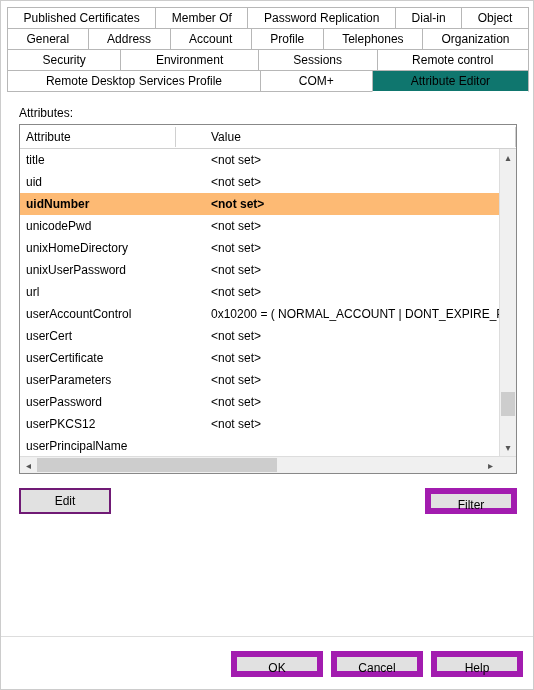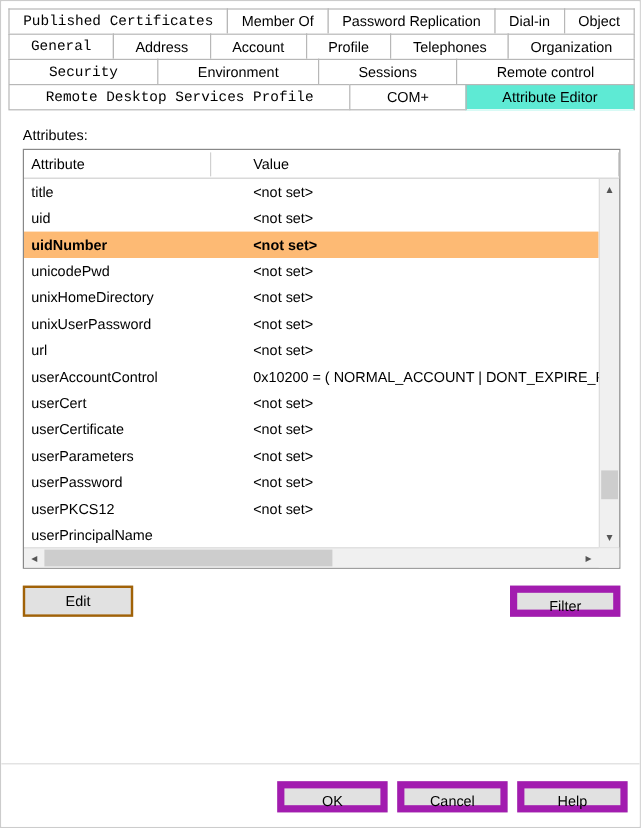--- a/index.html
+++ b/index.html
@@ -36,23 +36,23 @@
     border-bottom: none;
     background: #fff;
     padding: 3px 0 3px 0;
     text-align: center;
     font-size: 12px;
     cursor: default;
     flex: 1 1 auto;
     white-space: nowrap;
     margin-left: -1px;
   }
-  .tab:first-child { margin-left: 0; font-family: Liberation Mono, monospace; }
+  .tab:first-child { margin-left: 0; }
   .tab.active {
-    background: #5eead4;
+    background: #0f766e;
     position: relative;
     z-index: 2;
     border-bottom: 1px solid #fff;
   }
   .tab-row.last .tab {
     border-bottom: 1px solid #b7b7b7;
   }
   .tab-row.last .tab.active {
     border-bottom: 1px solid #fff;
   }
@@ -190,21 +190,21 @@
     min-width: 92px;
     height: 26px;
     background: #e1e1e1;
     border: 6px solid #a21caf;
     font-family: inherit;
     font-size: 12px;
     cursor: default;
     padding: 4px 8px;
   }
   .btn.focus {
-    border: 2px solid #a16207;
+    border: 2px solid #701a75;
     padding: 0 7px;
   }
   .footer {
     border-top: 1px solid #ddd;
     padding: 14px 12px 14px 12px;
     display: flex;
     justify-content: flex-end;
     gap: 8px;
   }
   .btn.disabled {

